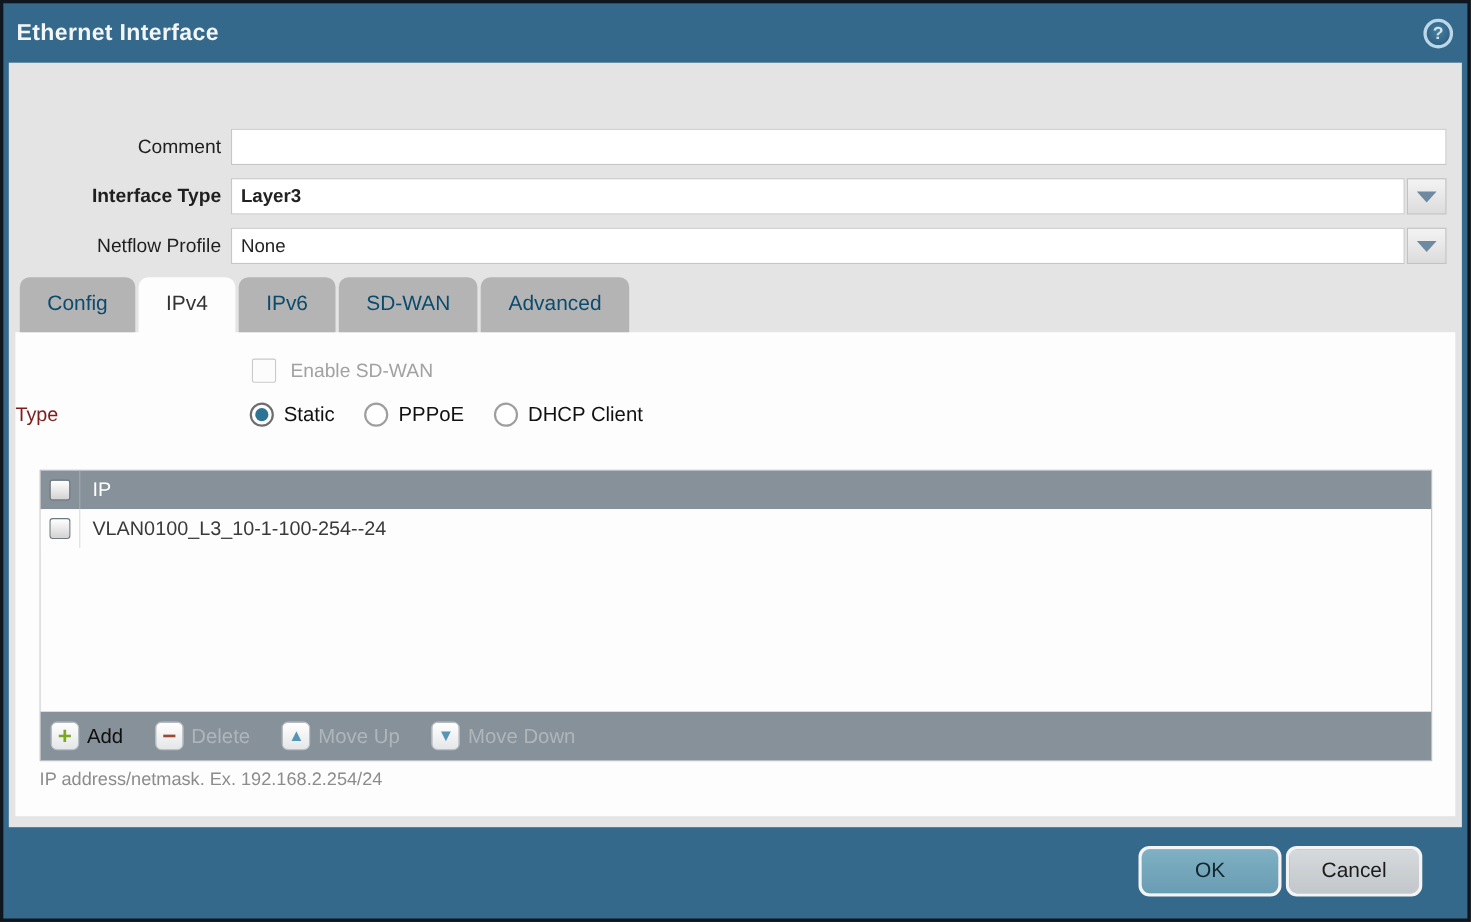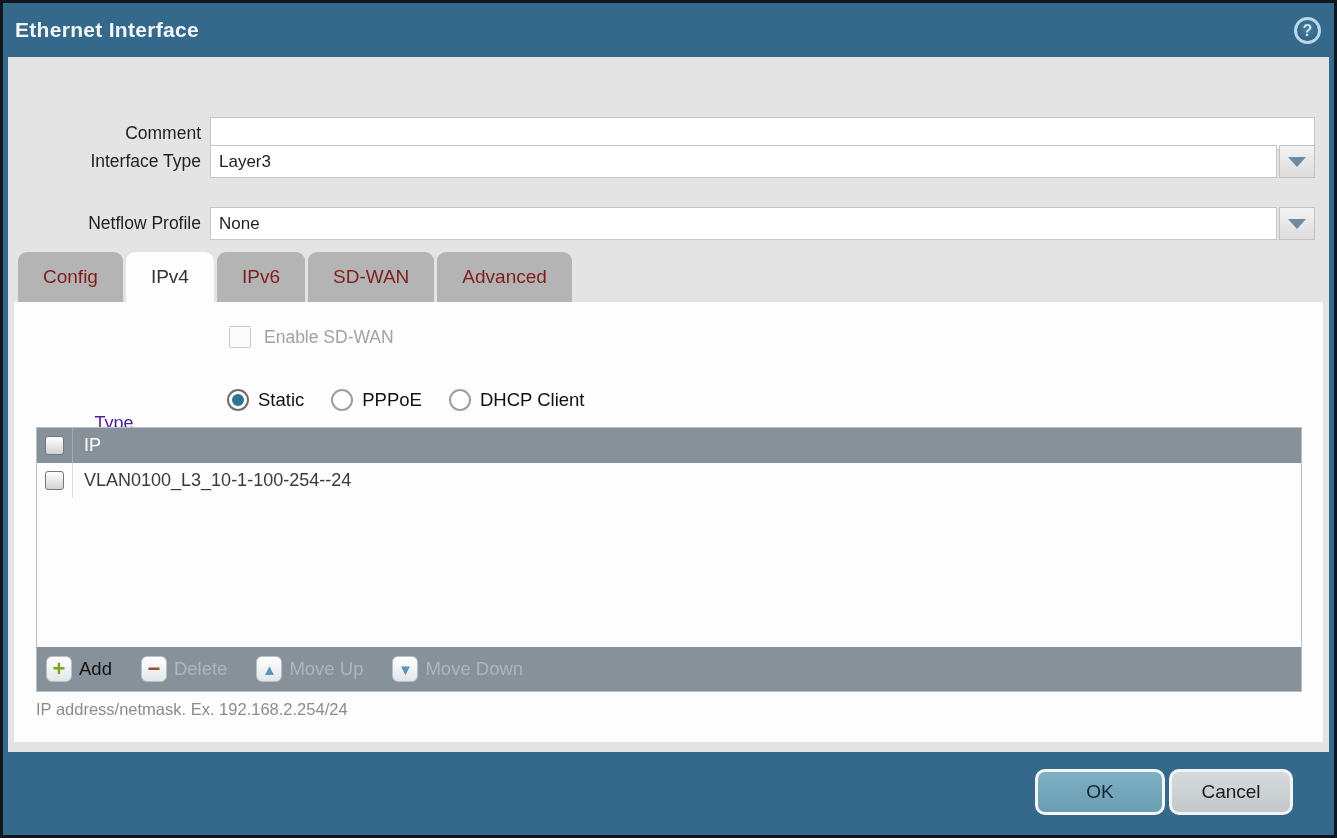--- a/index.html
+++ b/index.html
@@ -21,33 +21,33 @@
   .form-label{width:202px;text-align:right;padding-right:9px;line-height:33px;font-size:17.5px;color:#1f1f1f;flex:none;}
   .fld{flex:1;height:33px;border:1px solid #c6c6c6;background:#fff;font-size:17px;line-height:31px;padding:0 8px;color:#222;
        white-space:nowrap;overflow:hidden;}
   .fld.disabled{background:#ececec;color:#9b9b9b;border-color:#d0d0d0;}
   .ddbtn{flex:none;width:36px;height:33px;margin-left:2px;border:1px solid #c2c2c2;
          background:linear-gradient(180deg,#f3f3f3,#dcdcdc);display:flex;align-items:center;justify-content:center;cursor:pointer;}
   .ddbtn .tri{width:0;height:0;border-left:9px solid transparent;border-right:9px solid transparent;border-top:10px solid #6e8aa0;}
 
   
   .tabs{position:absolute;left:10px;top:195px;display:flex;gap:3px;z-index:3;}
-  .tab{height:50px;line-height:50px;padding:0 25px;background:#b4b4b4;color:#7f1d1d;font-size:19px;
+  .tab{height:50px;line-height:50px;padding:0 25px;background:#b4b4b4;color:#0c4a6e;font-size:19px;
        border-radius:9px 9px 0 0;cursor:pointer;}
   .tab.active{background:#fdfdfd;color:#333;height:52px;}
 
   
   .panel{position:absolute;left:6px;right:6px;top:245px;height:440px;background:#fdfdfd;z-index:2;}
 
   .sdwan-row{position:absolute;left:215px;top:24px;display:flex;align-items:flex-end;gap:13px;}
   .checkbox{width:22px;height:22px;border:1px solid #c9c9c9;background:#fcfcfc;border-radius:2px;flex:none;cursor:pointer;}
   .sdwan-label{font-size:17.5px;color:#a2a2a2;}
 
   .type-row{position:absolute;left:0;top:64px;display:flex;align-items:center;}
-  .type-label{width:200px;text-align:center;font-size:18px;color:#4c1d95;flex:none;margin-top:47px;}
+  .type-label{width:200px;text-align:left;font-size:18px;color:#7f1d1d;flex:none;}
   .radio{width:22px;height:22px;border-radius:50%;border:2px solid #9e9e9e;background:#fff;flex:none;position:relative;cursor:pointer;}
   .radio.selected{border-color:#6d6d6d;}
   .radio.selected::after{content:"";position:absolute;left:3px;top:3px;width:12px;height:12px;border-radius:50%;background:#2e7494;}
   .radio-label{font-size:18.5px;color:#111;margin-left:9px;}
   .rgap1{margin-left:13px;} .rgap2{margin-left:27px;}
 
   
   .ip-table{position:absolute;left:22px;top:125px;width:1266px;height:265px;border:1px solid #b9bfc4;display:flex;flex-direction:column;}
   .thead{height:35px;background:#87919a;display:flex;align-items:center;flex:none;}
   .th-check{width:36px;height:35px;border-right:1px solid #a2abb2;display:flex;align-items:center;justify-content:center;flex:none;}
@@ -89,21 +89,21 @@
     </div>
 
     <div class="body">
 
 
       <div class="form-row" style="top:60px;">
         <div class="form-label">Comment</div>
         <div class="fld"></div>
       </div>
 
-      <div class="form-row" style="top:88px;">
+      <div class="form-row" style="top:105px;font-weight:bold;">
         <div class="form-label">Interface Type</div>
         <div class="fld">Layer3</div>
         <div class="ddbtn">
           <span class="tri"></span>
         </div>
       </div>
 
       <div class="form-row" style="top:150px;">
         <div class="form-label">Netflow Profile</div>
         <div class="fld">None</div>

